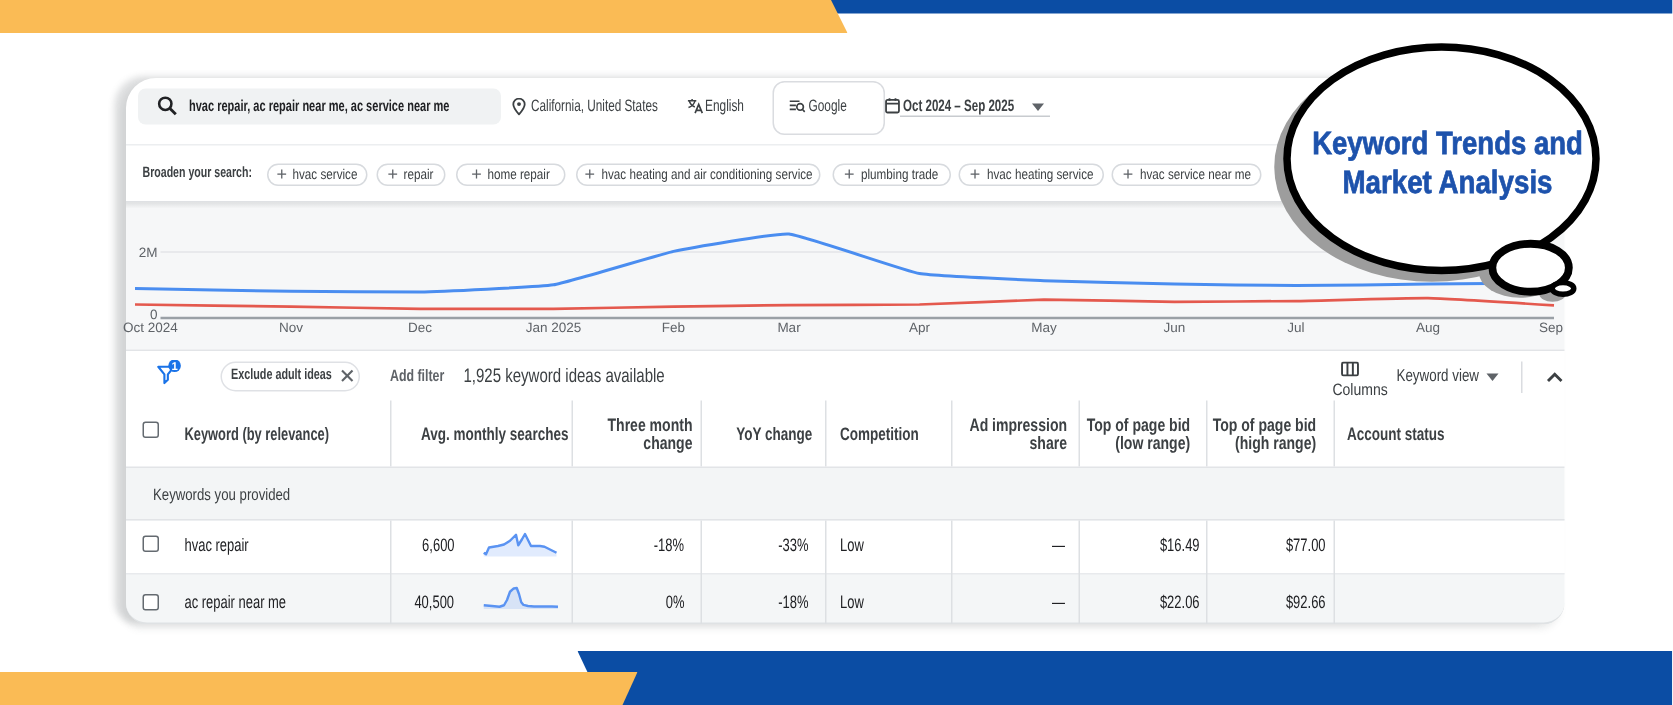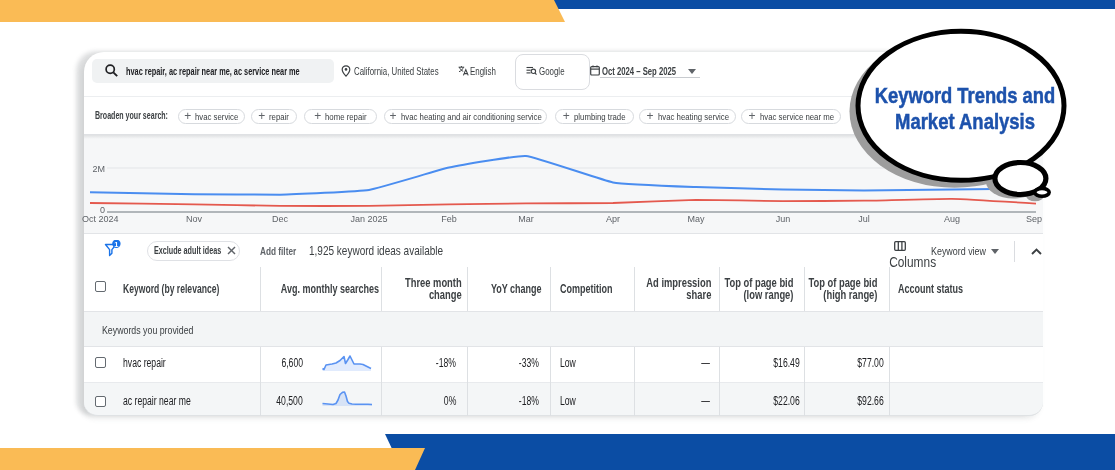--- a/index.html
+++ b/index.html
@@ -153,21 +153,21 @@
 </svg>
 
 <div class="tx" style="left:260px;top:250.5px;font-size:11px;font-weight:700;color:#5f6368;transform:translateY(-50%) scaleX(.75);">Add filter</div>
 <div class="tx" style="left:308.5px;top:250px;font-size:13px;color:#3c4043;transform:translateY(-50%) scaleX(.77);">1,925 keyword ideas available</div>
 
 <svg class="abs" style="left:894px;top:240.5px;" width="12" height="10" viewBox="0 0 12 10">
   <rect x="0.7" y="0.7" width="10.6" height="8.6" rx="1" fill="none" stroke="#3c4043" stroke-width="1.3"></rect>
   <line x1="4.3" y1="0.7" x2="4.3" y2="9.3" stroke="#3c4043" stroke-width="1.3"></line>
   <line x1="7.9" y1="0.7" x2="7.9" y2="9.3" stroke="#3c4043" stroke-width="1.3"></line>
 </svg>
-<div class="abs" style="left:885px;top:254px;width:30px;text-align:right;font-size:14px;color:#3c4043;"><span style="display:inline-block;transform:scaleX(.85);">Columns</span></div>
+<div class="abs" style="left:885px;top:254px;width:30px;text-align:right;font-size:11px;color:#3c4043;"><span style="display:inline-block;transform:scaleX(.85);">Columns</span></div>
 
 <div class="tx" style="left:931px;top:250.5px;font-size:11.5px;color:#3c4043;transform:translateY(-50%) scaleX(.775);">Keyword view</div>
 <div class="abs" style="left:990.5px;top:248.5px;width:0;height:0;border-left:4.5px solid transparent;border-right:4.5px solid transparent;border-top:5px solid #5f6368;"></div>
 <div class="abs" style="left:1014px;top:240.5px;width:1px;height:21px;background:#dadce0;"></div>
 <svg class="abs" style="left:1030.5px;top:247.5px;" width="11" height="8" viewBox="0 0 11 8">
   <polyline points="1,6 5.5,1.5 10,6" fill="none" stroke="#3c4043" stroke-width="1.9"></polyline>
 </svg>
 
 <div class="vline" style="left:259.5px;top:267px;height:44px;"></div>
 <div class="vline" style="left:380.5px;top:267px;height:44px;"></div>

